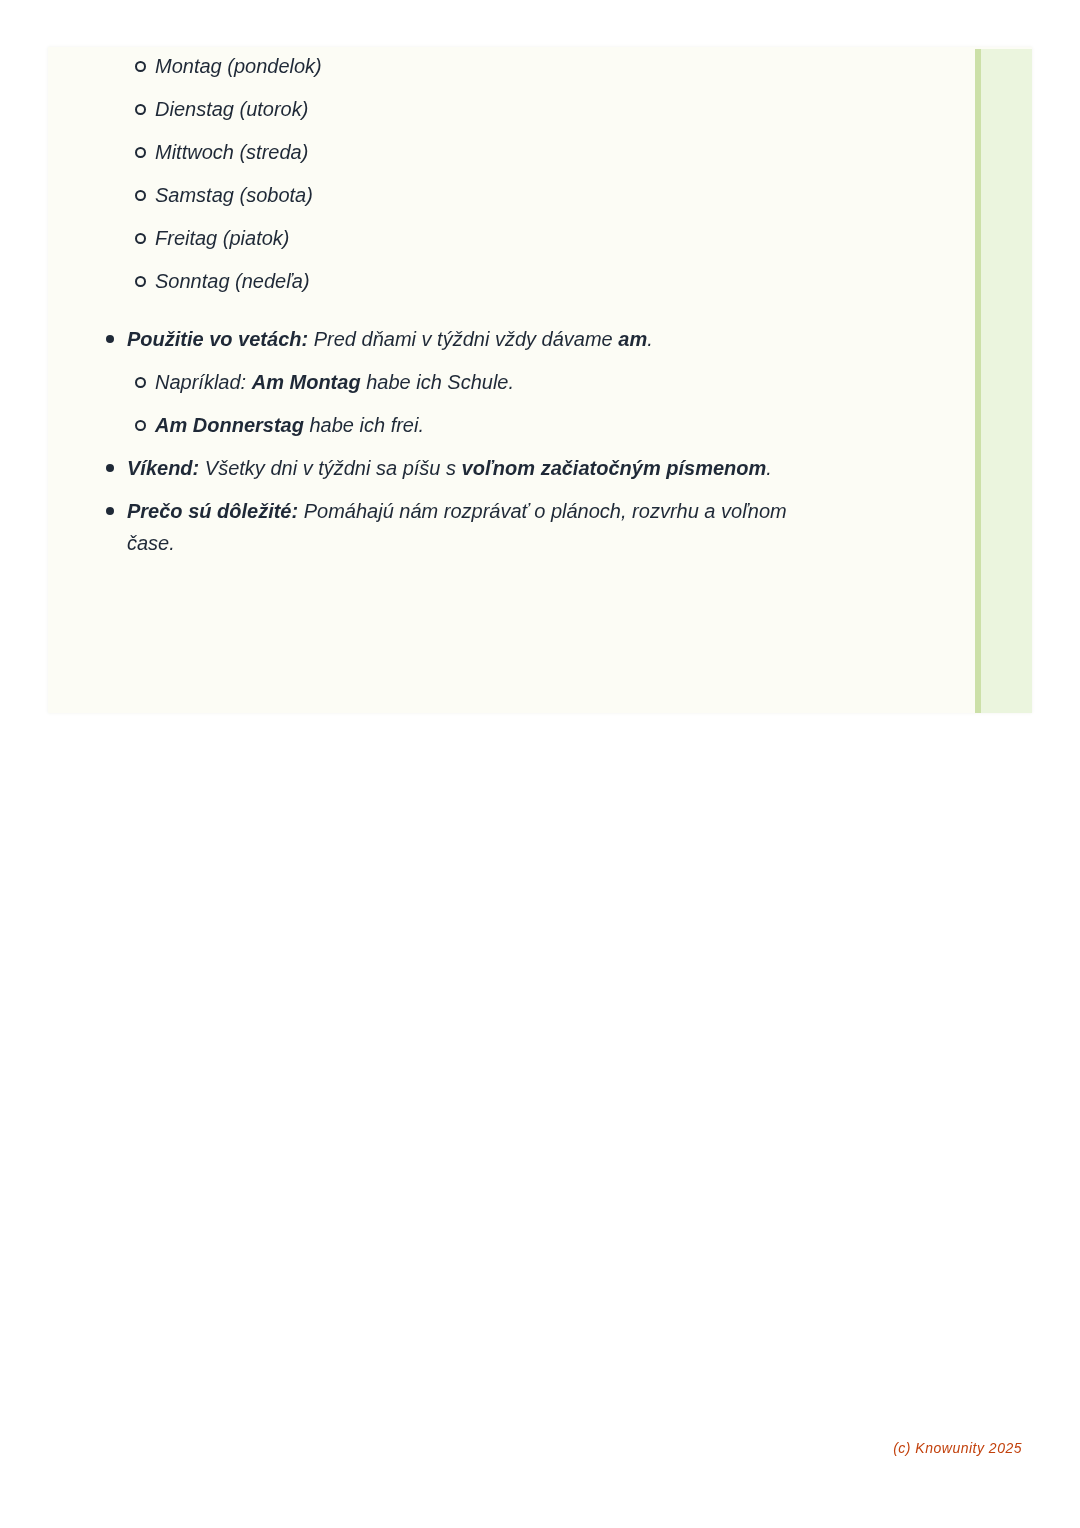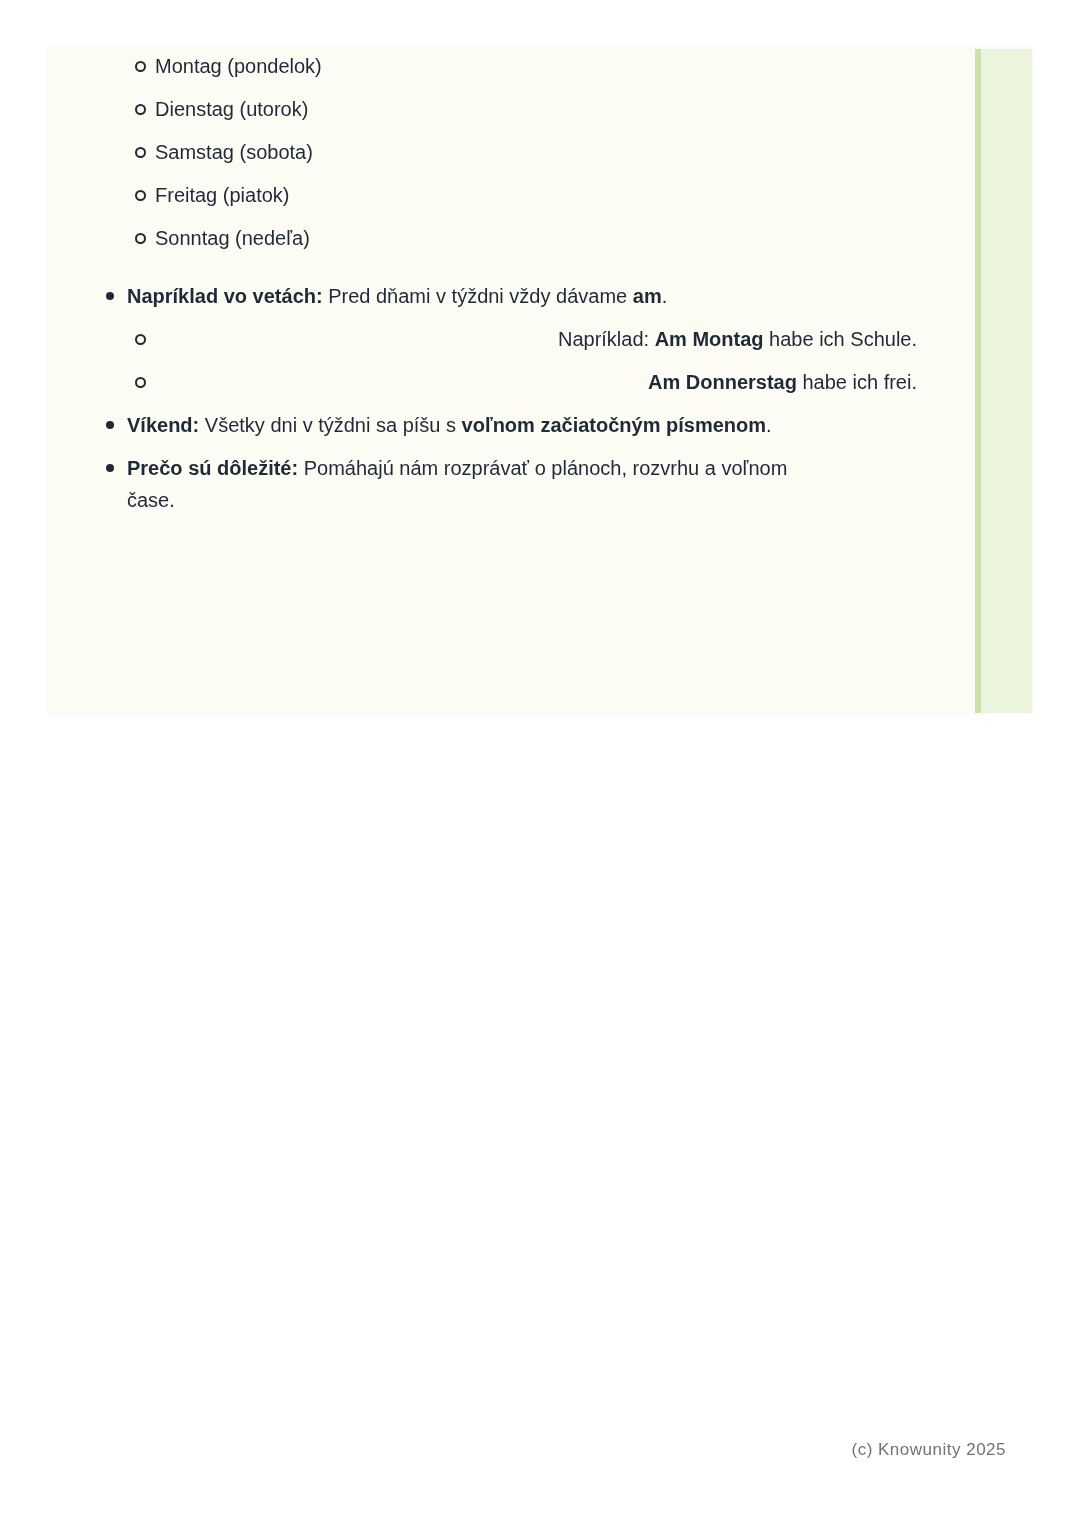--- a/index.html
+++ b/index.html
@@ -10,20 +10,21 @@
     background: #ffffff;
     font-family: "Liberation Sans", sans-serif;
     overflow: hidden;
     position: relative;
   }
   .page {
     position: relative;
     width: 1074px;
     height: 1528px;
     background: #ffffff;
+    font-style: italic;
   }
   .card {
     position: absolute;
     left: 48px;
     top: 47px;
     width: 984px;
     height: 666px;
     background: #FCFCF5;
     box-shadow: 0 0 3px rgba(120,130,90,0.10);
   }
@@ -65,29 +66,29 @@
   }
   .l2 > .marker {
     left: 30px;
     top: 11px;
     width: 11px;
     height: 11px;
     border: 2px solid #1F2937;
     background: transparent;
   }
   .group-days { margin-bottom: 26px; }
-  .group-sub { margin-bottom: 10px; text-align: right; }
+  .group-sub { margin-bottom: 10px; }
   .b { font-weight: 700; }
   .footer {
     position: absolute;
     top: 1440px;
-    right: 68px;
-    font-size: 17px;
+    right: 52px;
+    font-size: 14px;
     letter-spacing: 0.5px;
-    color: #737373;
+    color: #c2410c;
   }
 </style>
 </head>
 <body>
 
 <div class="page">
 
   <div class="card">
 
     <div class="edge-stripe"></div>
@@ -98,36 +99,40 @@
         <div class="row l2">
           <span class="marker"></span>
           <span>Montag (pondelok)</span>
         </div>
         <div class="row l2">
           <span class="marker"></span>
           <span>Dienstag (utorok)</span>
         </div>
         <div class="row l2">
           <span class="marker"></span>
+          <span>Mittwoch (streda)</span>
+        </div>
+        <div class="row l2">
+          <span class="marker"></span>
           <span>Samstag (sobota)</span>
         </div>
         <div class="row l2">
           <span class="marker"></span>
           <span>Freitag (piatok)</span>
         </div>
         <div class="row l2">
           <span class="marker"></span>
           <span>Sonntag (nedeľa)</span>
         </div>
       </div>
 
 
       <div class="row l1">
         <span class="marker"></span>
-        <span class="b">Napríklad vo vetách:</span><span> Pred dňami v týždni vždy dávame </span><span class="b">am</span><span>.</span>
+        <span class="b">Použitie vo vetách:</span><span> Pred dňami v týždni vždy dávame </span><span class="b">am</span><span>.</span>
       </div>
 
       <div class="group-sub">
         <div class="row l2">
           <span class="marker"></span>
           <span>Napríklad: </span><span class="b">Am Montag</span><span> habe ich Schule.</span>
         </div>
         <div class="row l2">
           <span class="marker"></span>
           <span class="b">Am Donnerstag</span><span> habe ich frei.</span>

